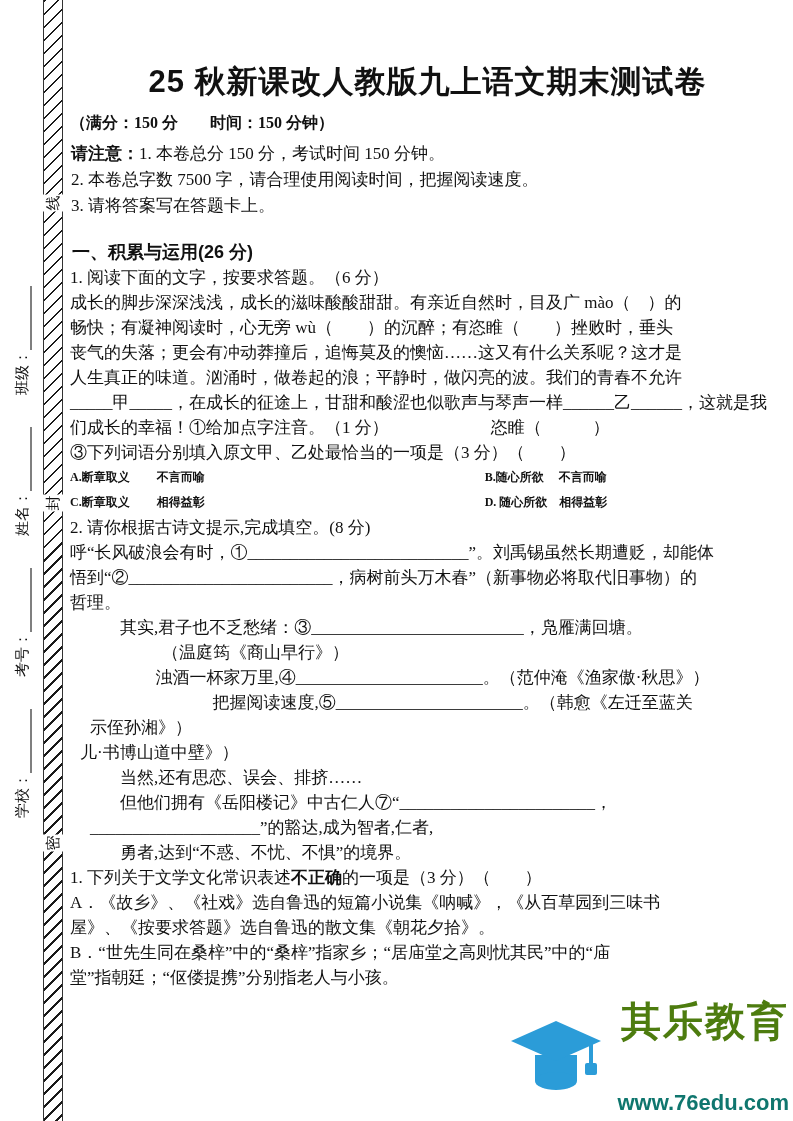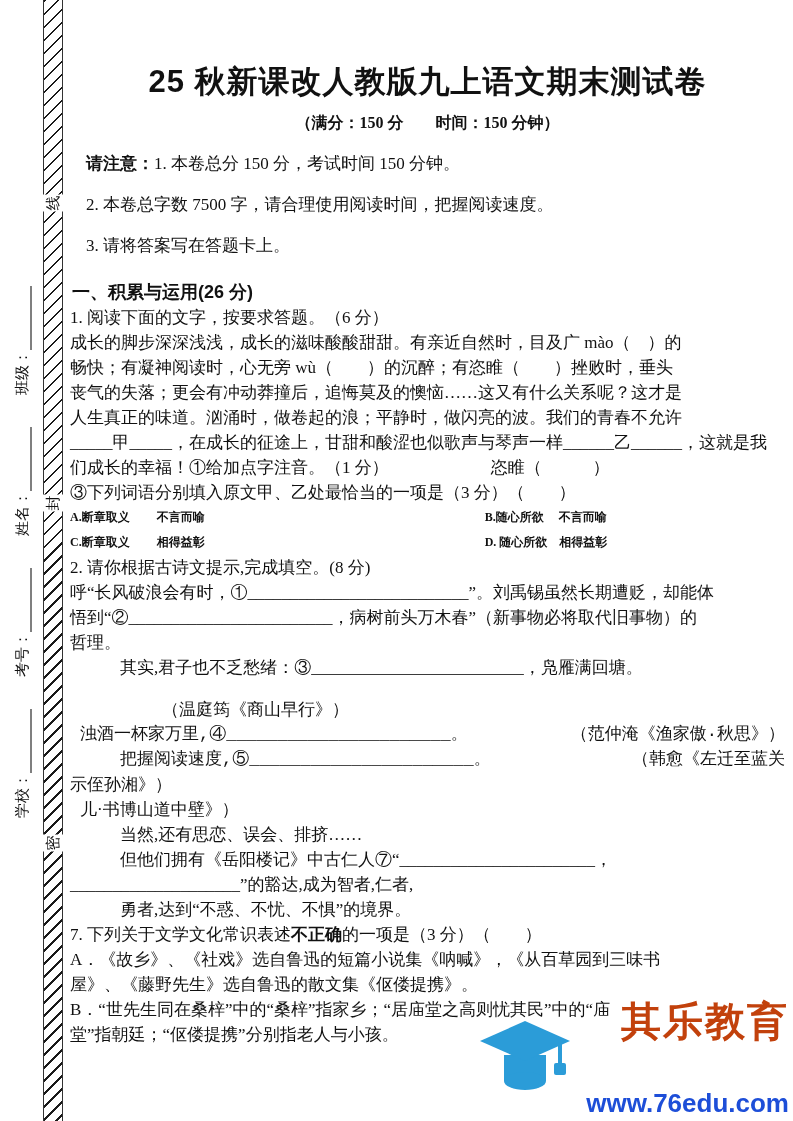--- a/index.html
+++ b/index.html
@@ -38,42 +38,42 @@
   
   .content{
     position:absolute;left:64px;top:11px;width:729px;height:1121px;
     box-sizing:border-box;padding:0 8px 0 6px;
   }
   .title{
     margin:48px 0 6px 0;text-align:center;
     font-family:"Liberation Sans","DejaVu Sans",sans-serif;
     font-size:31px;font-weight:bold;letter-spacing:1px;line-height:46px;
   }
-  .subtitle{text-align:center;font-weight:bold;font-size:16px;line-height:24px;margin:4px 0 6px 0;}
-  .notice{margin:16px;font-size:17px;line-height:25px;white-space:pre-wrap;}
+  .subtitle{font-weight:bold;font-size:16px;line-height:24px;margin:4px 0 6px 0;}
+  .notice{margin:1px;font-size:17px;line-height:25px;white-space:pre-wrap;}
   .notice b{font-weight:bold;}
   .sec{
     margin:21px 0 0 2px;font-size:18px;font-weight:bold;line-height:26px;
     font-family:"Liberation Sans","DejaVu Sans",sans-serif;
   }
   .ln{margin:0;font-size:17px;line-height:25px;white-space:pre-wrap;}
   .opts{display:grid;grid-template-columns:58% 42%;font-size:12px;line-height:25px;white-space:pre-wrap;font-weight:bold;}
-  .row{display:flex;justify-content:space-between;font-size:17px;line-height:25px;white-space:pre-wrap;font-family:Liberation Mono, monospace;}
-  .ind10{margin-left:10px;} .ind20{} .ind50{margin-left:50px;} .ind90{margin-left:92px;margin-top:17px;}
+  .row{display:flex;justify-content:center;font-size:17px;line-height:25px;white-space:pre-wrap;}
+  .ind10{margin-left:10px;} .ind20{margin-left:20px;} .ind50{margin-left:50px;} .ind90{margin-left:92px;}
   .bold-inline{font-weight:bold;}
   
   .logo{position:absolute;right:4px;bottom:6px;display:flex;align-items:center;gap:6px;}
   .logo-text{display:flex;flex-direction:column;align-items:flex-end;}
   .brand{
     font-family:"Liberation Sans","DejaVu Sans",sans-serif;
-    font-size:40px;font-weight:bold;color:#c2410c;letter-spacing:2px;line-height:44px;
+    font-size:40px;font-weight:bold;color:#4d7c0f;letter-spacing:2px;line-height:44px;
   }
   .url{
     font-family:"Liberation Sans","DejaVu Sans",sans-serif;
-    font-size:26px;font-weight:bold;color:#1d4ed8;line-height:24px;margin-top:48px;
+    font-size:22px;font-weight:bold;color:#0f766e;line-height:24px;margin-top:48px;
   }
 </style>
 </head>
 <body>
 
 <div class="page">
 
   <aside class="label-col">
     <div class="vtext">
       <span class="vfield">
@@ -144,23 +144,23 @@
       <span>（韩愈《左迁至蓝关</span>
     </div>
     <p class="ln ind20">示侄孙湘》）</p>
     <p class="ln ind10">儿·书博山道中壁》）</p>
 
     <p class="ln ind50">当然,还有思恋、误会、排挤……</p>
     <p class="ln ind50">但他们拥有《岳阳楼记》中古仁人⑦“_______________________，</p>
     <p class="ln ind20">____________________”的豁达,成为智者,仁者,</p>
     <p class="ln ind50">勇者,达到“不惑、不忧、不惧”的境界。</p>
 
-    <p class="ln"><span>7. 下列关于文学文化常识表述</span><span class="bold-inline">不正确</span><span>的一项是（3 分）（　　）</span></p>
+    <p class="ln"><span>1. 下列关于文学文化常识表述</span><span class="bold-inline">不正确</span><span>的一项是（3 分）（　　）</span></p>
     <p class="ln">A．《故乡》、《社戏》选自鲁迅的短篇小说集《呐喊》，《从百草园到三味书</p>
-    <p class="ln">屋》、《藤野先生》选自鲁迅的散文集《伛偻提携》。</p>
+    <p class="ln">屋》、《按要求答题》选自鲁迅的散文集《朝花夕拾》。</p>
     <p class="ln">B．“世先生同在桑梓”中的“桑梓”指家乡；“居庙堂之高则忧其民”中的“庙</p>
     <p class="ln">堂”指朝廷；“伛偻提携”分别指老人与小孩。</p>
   </main>
 
   <div class="logo">
     <svg width="100" height="80" viewBox="0 0 100 80">
       <rect x="24" y="38" width="42" height="26" fill="#2b9cd8"></rect>
       <ellipse cx="45" cy="64" rx="21" ry="9" fill="#2b9cd8"></ellipse>
       <polygon points="45,4 90,24 45,44 0,24" fill="#2b9cd8"></polygon>
       <rect x="78" y="26" width="4" height="22" fill="#2b9cd8"></rect>

